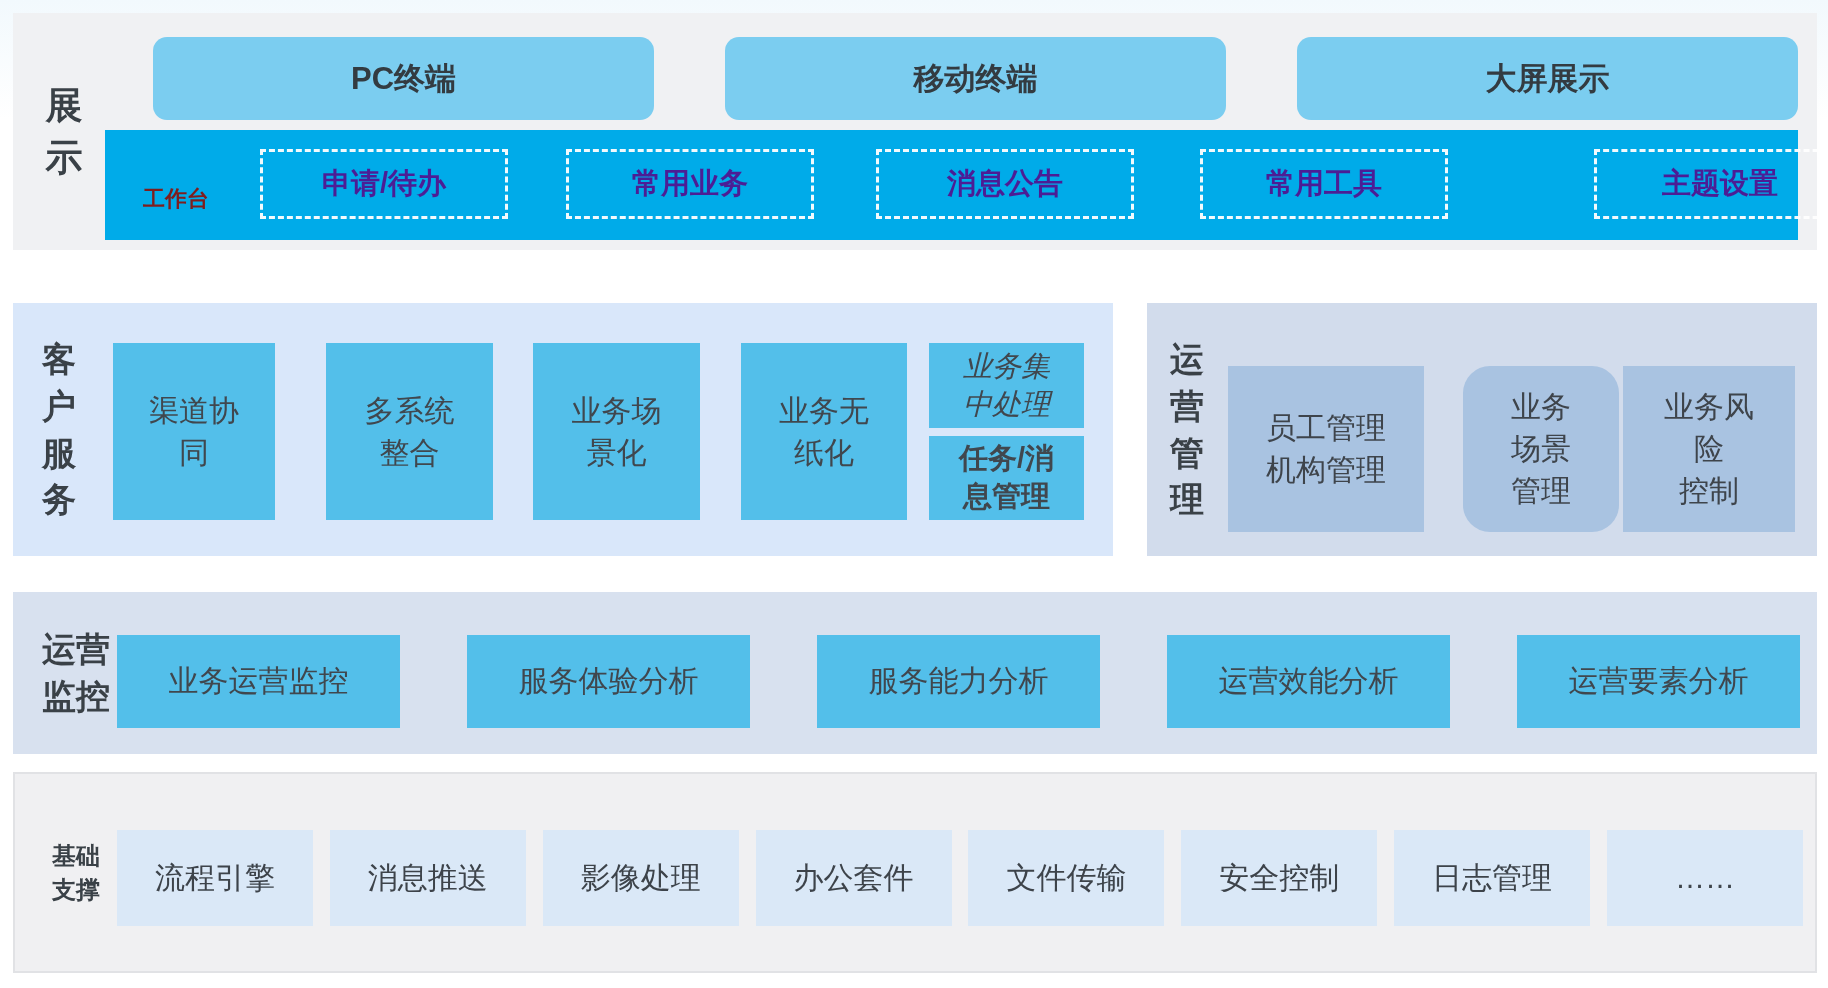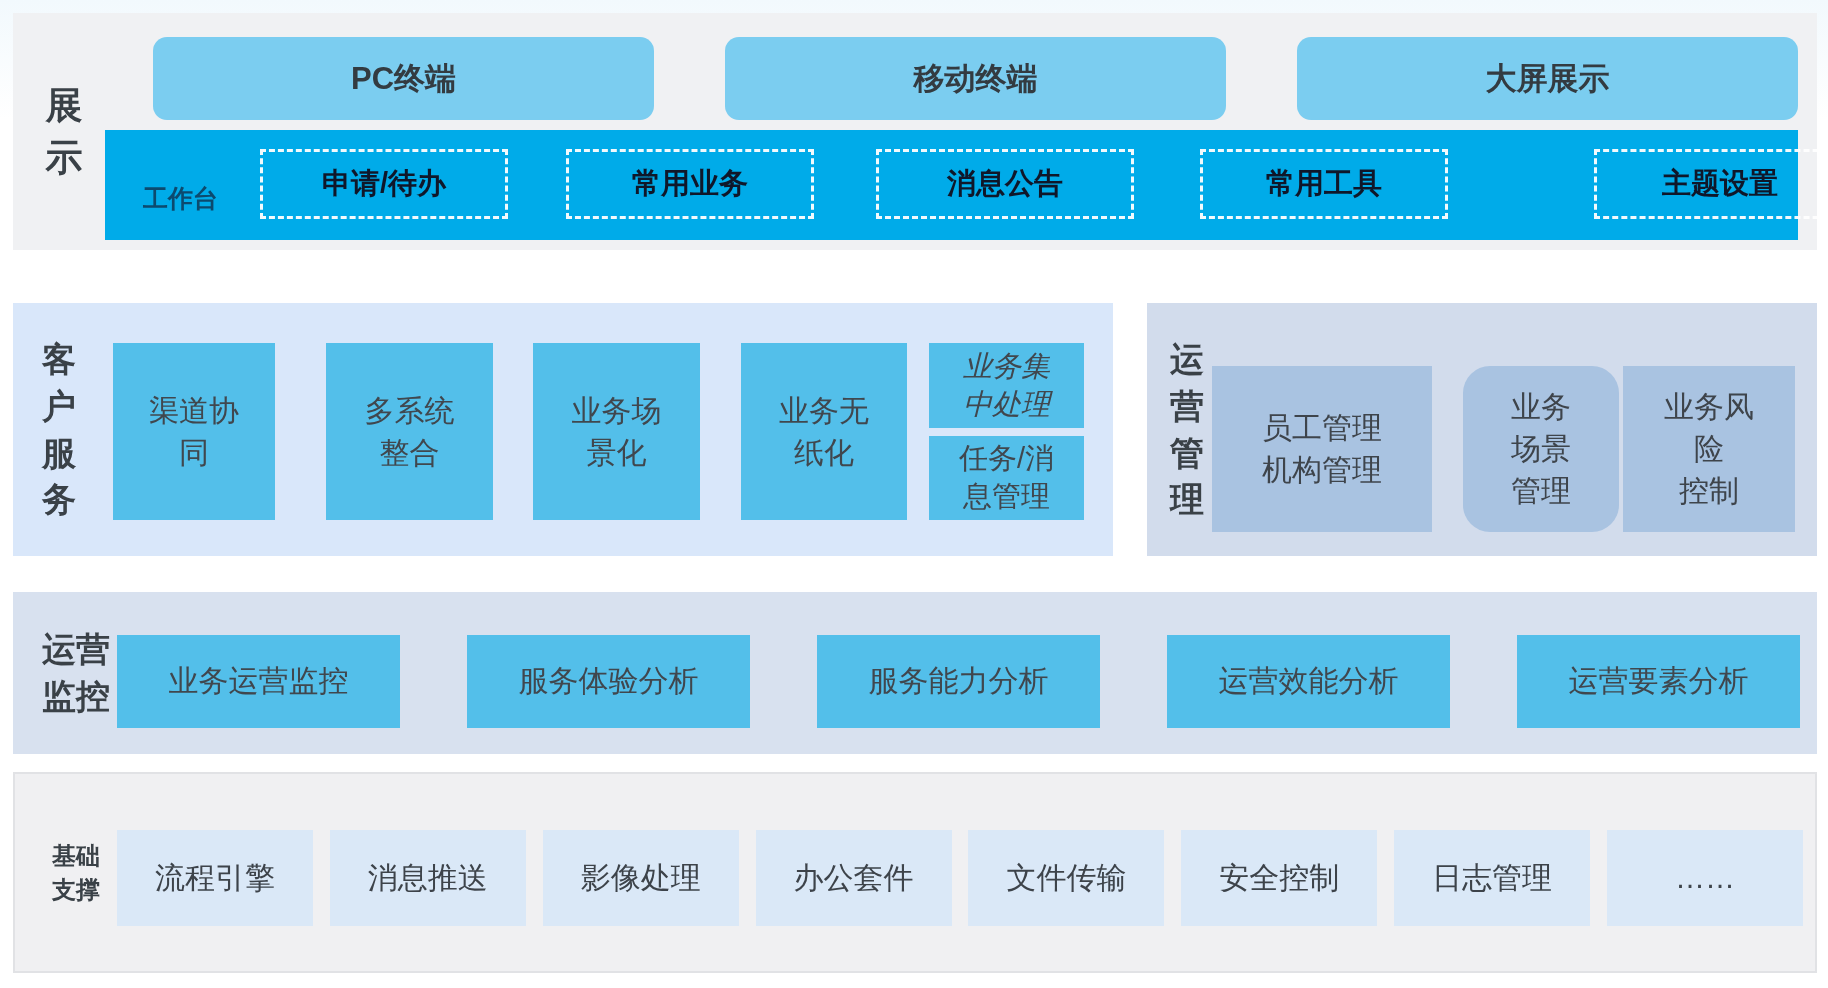--- a/index.html
+++ b/index.html
@@ -23,27 +23,27 @@
   .band-display .v-label{left:20px;width:62px;font-size:37px;}
   .terminals{position:absolute;left:92px;top:24px;width:1693px;height:83px;display:flex;gap:23px;}
   .terminal{
     flex:1;background:#7bcdf0;border-radius:14px;
     display:flex;align-items:center;justify-content:center;
     font-size:31px;font-weight:600;color:#333b41;margin-left:48px;
   }
   .workbench{position:absolute;left:92px;top:117px;width:1693px;height:110px;background:#00abe9;}
   .wb-label{
     position:absolute;left:38px;top:0;bottom:0;display:flex;align-items:center;
-    font-size:25px;font-weight:bold;color:#0c4a6e;margin-top:27px;
+    font-size:22px;font-weight:bold;color:#7f1d1d;margin-top:27px;
   }
   .wb-item{
     position:absolute;top:19px;height:70px;box-sizing:border-box;
     border:3px dashed rgba(255,255,255,0.95);
     display:flex;align-items:center;justify-content:center;
-    font-size:29px;font-weight:600;color:#0f172a;
+    font-size:29px;font-weight:600;color:#4c1d95;
   }
   .wb-item.i0{left:155px;width:248px;}
   .wb-item.i1{left:461px;width:248px;}
   .wb-item.i2{left:771px;width:258px;}
   .wb-item.i3{left:1095px;width:248px;}
   .wb-item.i4{left:1489px;width:252px;}
 
   
   .band-cs{left:13px;top:303px;width:1100px;height:253px;background:#d9e7fa;}
   .band-cs .v-label{left:16px;width:60px;font-size:34px;}
@@ -56,31 +56,31 @@
   .cs-box.b1{left:313px;width:167px;}
   .cs-box.b2{left:520px;width:167px;}
   .cs-box.b3{left:728px;width:166px;}
   .cs-stack{position:absolute;left:916px;top:40px;width:155px;height:177px;}
   .cs-stack .s-box{
     position:absolute;left:0;right:0;background:#53bfea;
     display:flex;align-items:center;justify-content:center;text-align:center;
     font-size:29px;line-height:1.3;color:#40474e;
   }
   .cs-stack .s0{top:0;height:85px;font-style:italic;}
-  .cs-stack .s1{top:93px;height:84px;}
+  .cs-stack .s1{top:93px;height:84px;font-weight:bold;}
 
   
   .band-om{left:1147px;top:303px;width:670px;height:253px;background:#d2dcec;}
   .band-om .v-label{left:10px;width:60px;font-size:34px;}
   .om-box{
     position:absolute;top:63px;height:166px;background:#a9c3e1;
     display:flex;align-items:center;justify-content:center;text-align:center;
     font-size:30px;line-height:1.4;color:#3e444b;
   }
-  .om-box.b0{left:65px;width:220px;}
+  .om-box.b0{left:81px;width:196px;}
   .om-box.b1{left:316px;width:156px;border-radius:27px;}
   .om-box.b2{left:476px;width:172px;}
 
   
   .band-mon{left:13px;top:592px;width:1804px;height:162px;background:#d8e1ef;}
   .band-mon .v-label{left:20px;width:86px;font-size:34px;}
   .mon-row{position:absolute;left:104px;top:43px;width:1683px;height:93px;display:flex;justify-content:space-between;}
   .mon-box{
     width:283px;background:#53bfea;
     display:flex;align-items:center;justify-content:center;

